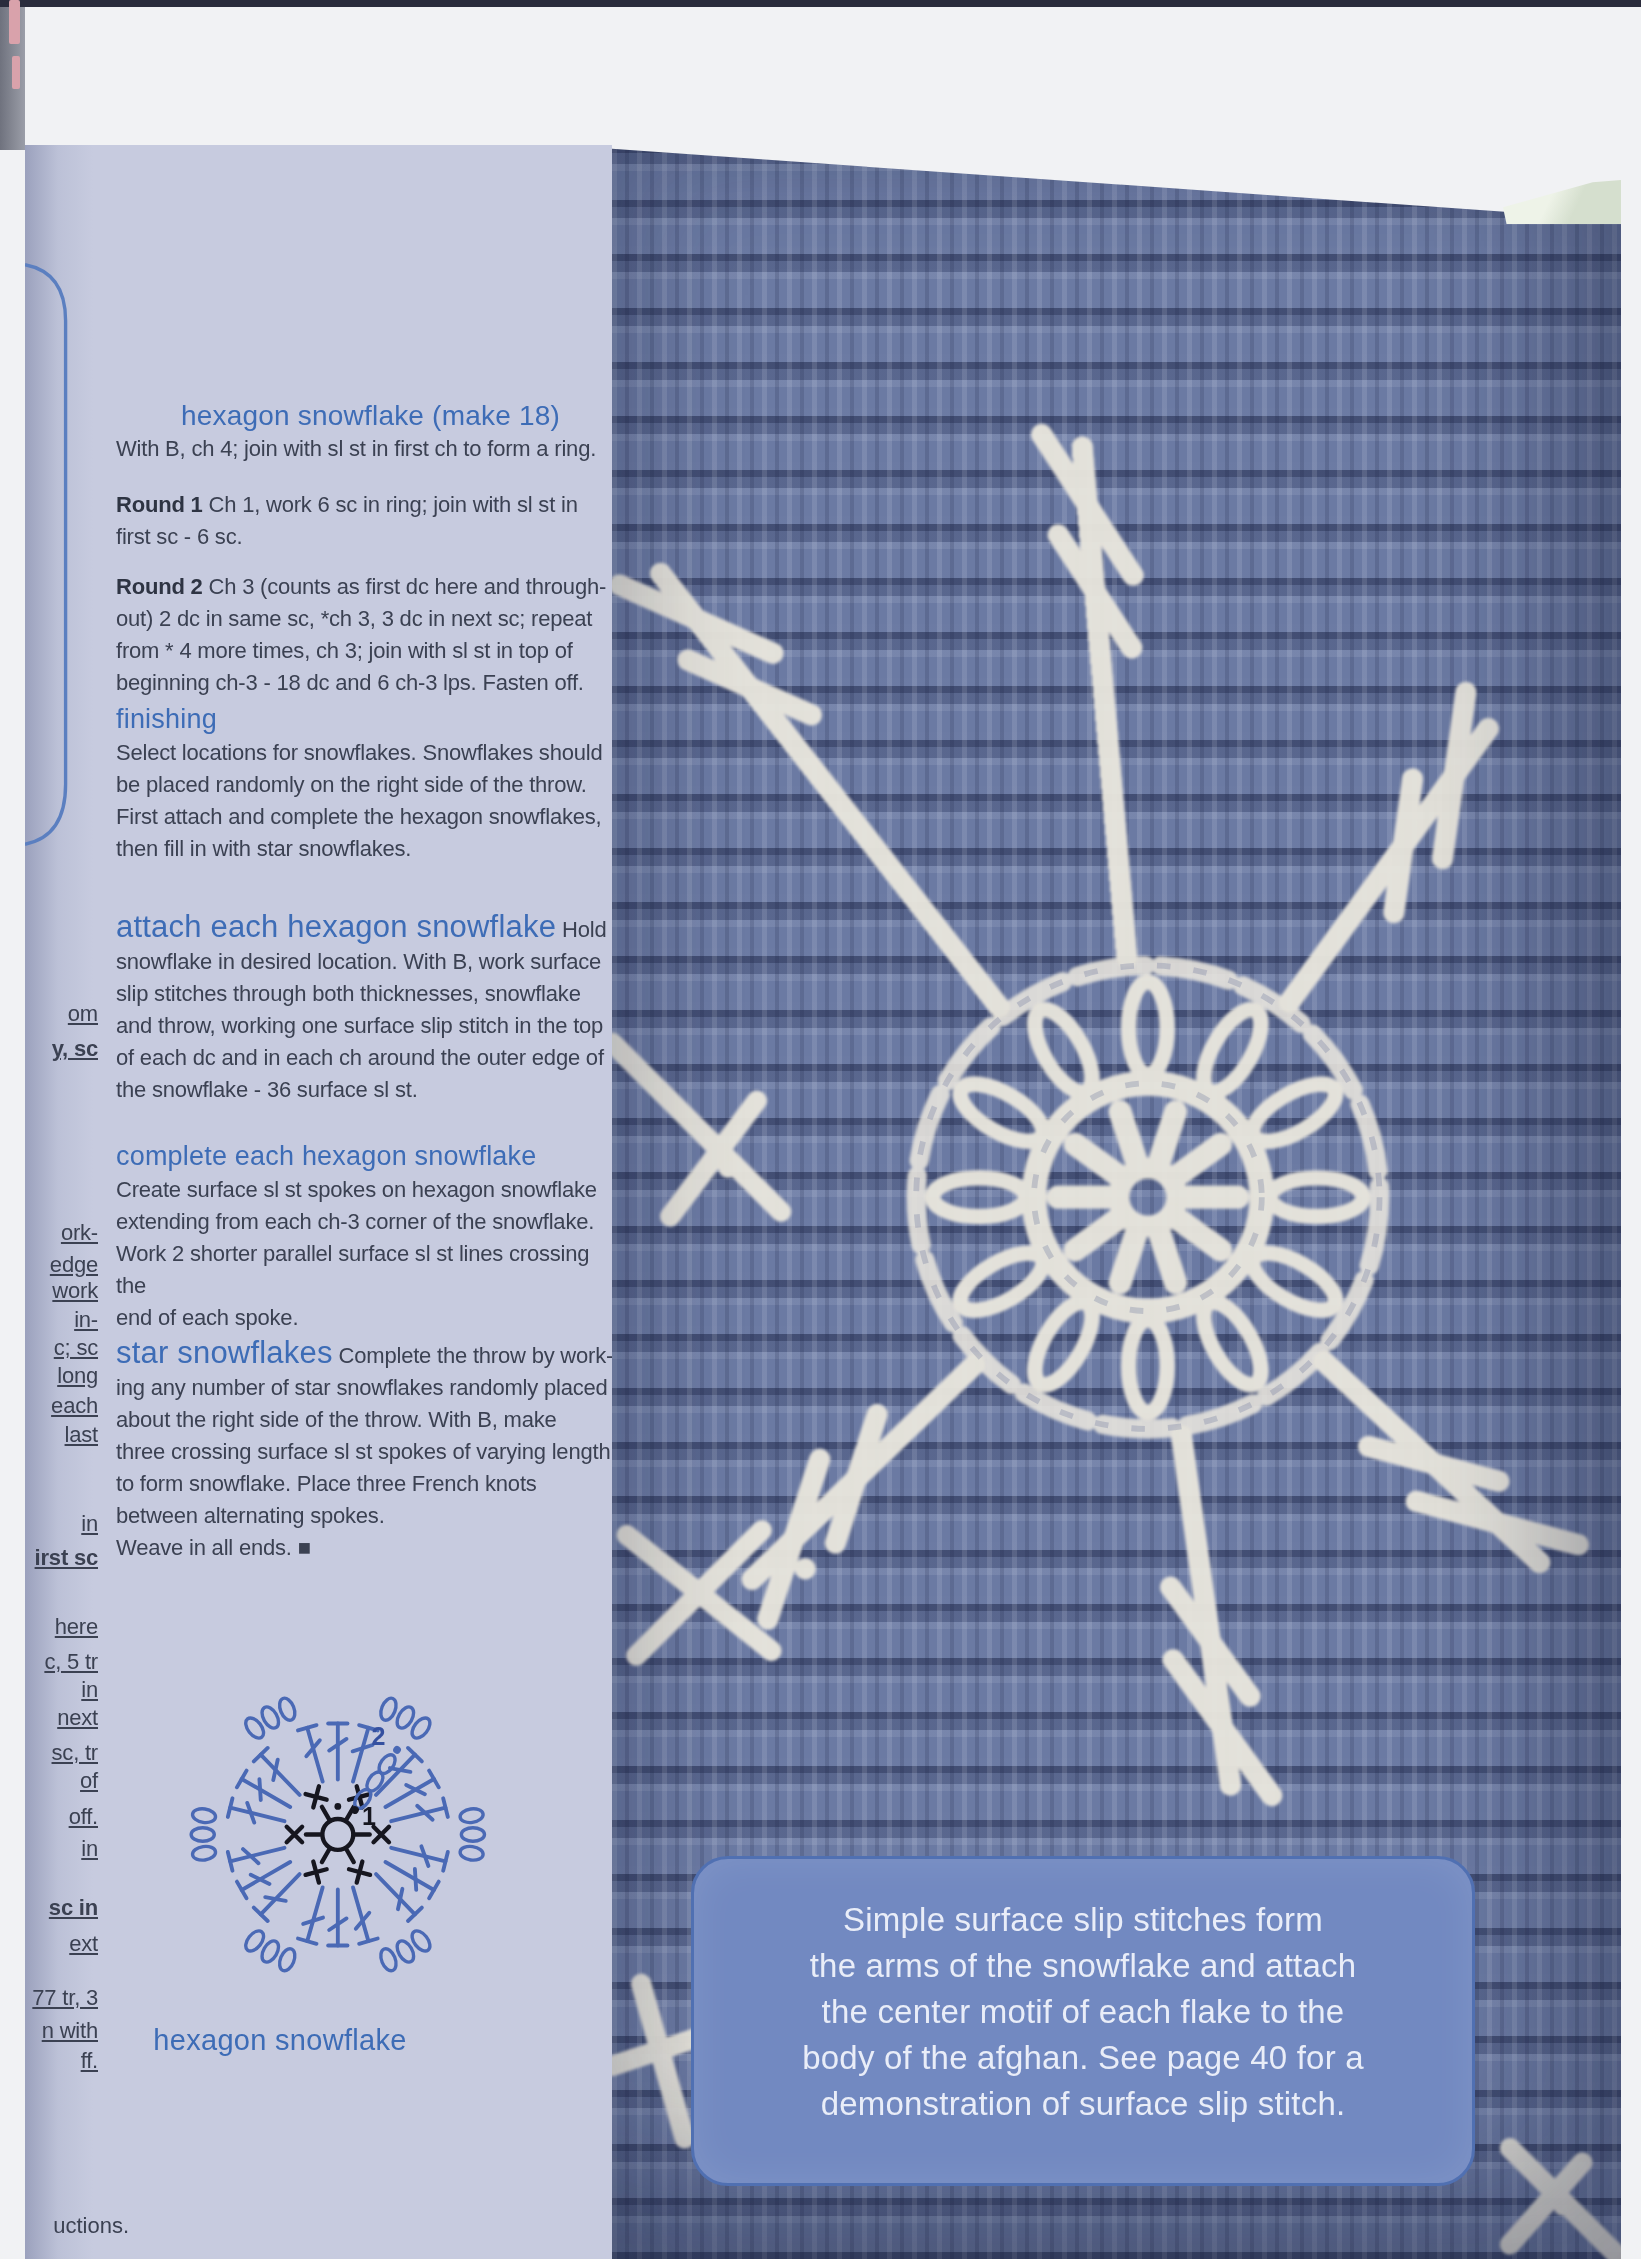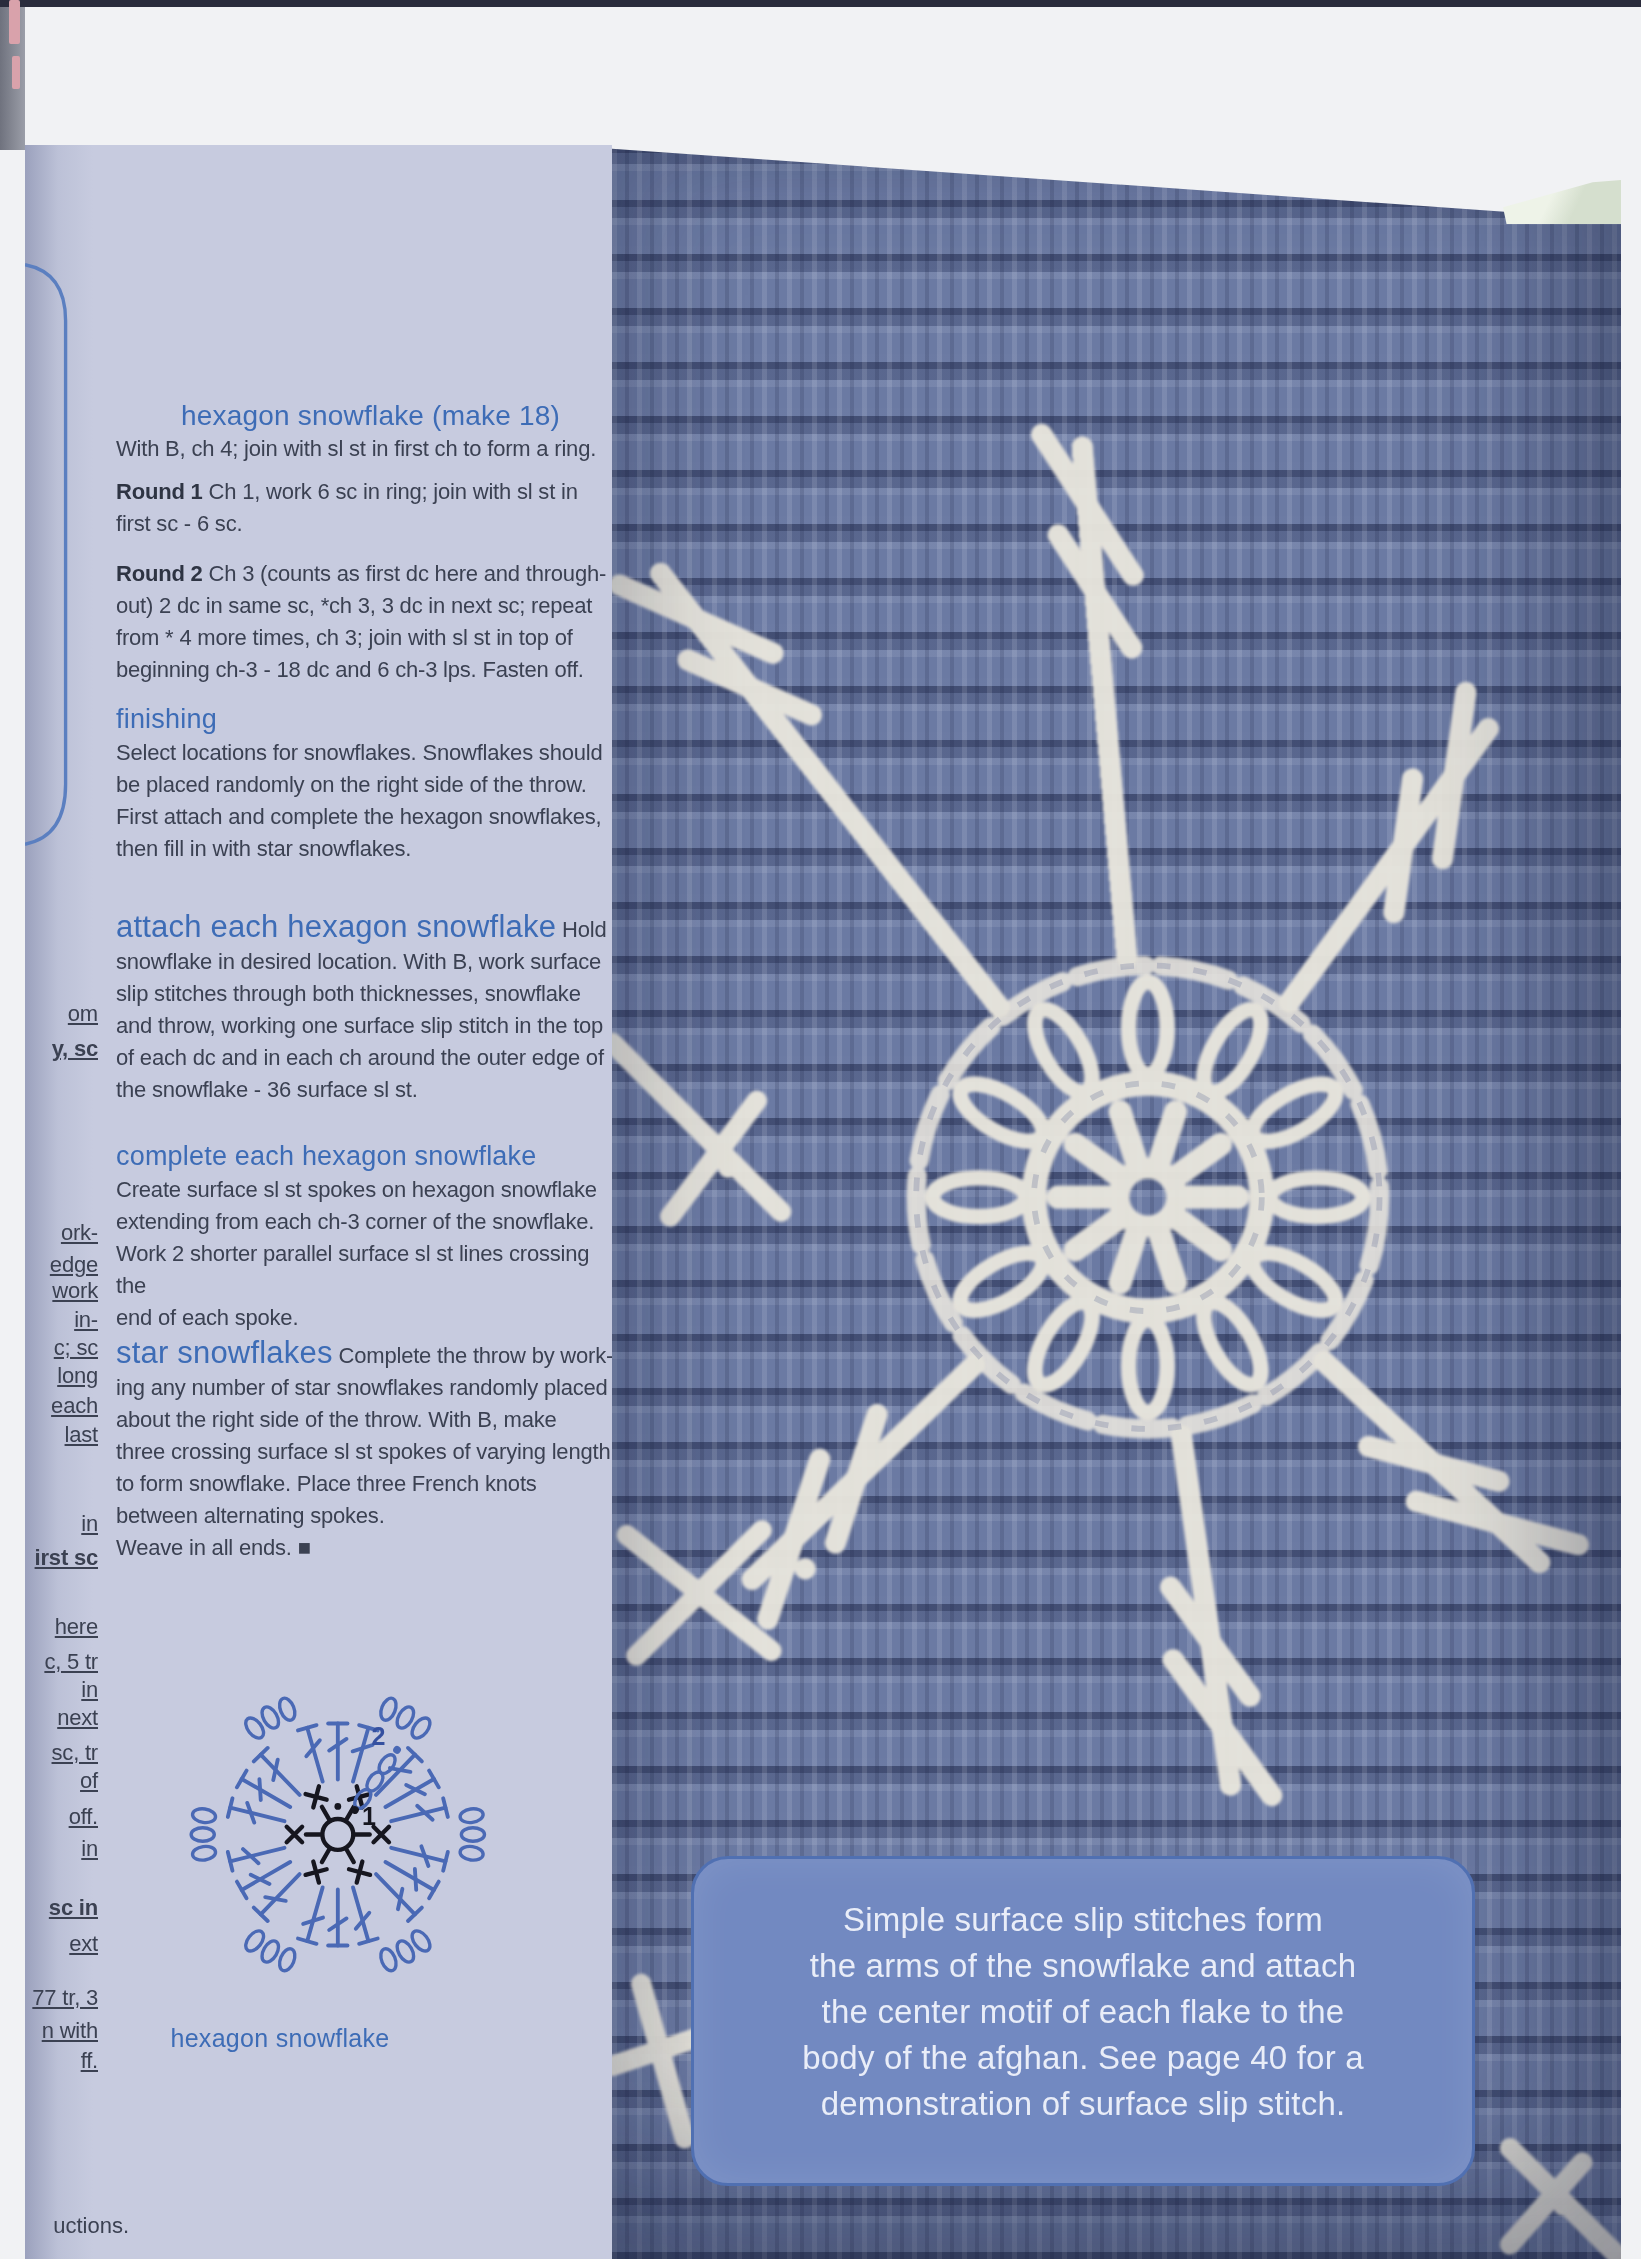--- a/index.html
+++ b/index.html
@@ -28,21 +28,21 @@
   .sec{position:absolute;left:0;width:509px;}
   .h1{font-size:28px;color:#3d6cb6;letter-spacing:0.2px;line-height:35px;text-align:center;}
   .h2{font-size:27px;color:#3d6cb6;letter-spacing:0.2px;line-height:35px;}
   .hin{font-size:31px;color:#3d6cb6;letter-spacing:0.2px;}
   .body-t{font-size:22px;color:#3b4152;line-height:32px;letter-spacing:-0.2px;white-space:pre-line;}
   .body-t b{color:#2e3443;}
   
   .chart{position:absolute;left:140px;top:1627px;}
   .chart-label{
     position:absolute;left:116px;top:2024px;width:328px;text-align:center;
-    font-size:25px;color:#3d6cb6;letter-spacing:0.3px;
+    font-size:29px;color:#3d6cb6;letter-spacing:0.3px;
   }
   
   .photo{
     position:absolute;left:612px;top:145px;width:1009px;height:2114px;
     background-color:#6b7aa3;
     background-image:
       repeating-linear-gradient(90deg, rgba(236,240,250,.13) 0px 4.8px, rgba(0,0,0,0) 4.8px 12.6px, rgba(24,31,64,.17) 12.6px 17.4px, rgba(0,0,0,0) 17.4px 25px),
       repeating-linear-gradient(0deg, rgba(27,35,69,.50) 0px 6.8px, rgba(112,126,166,.20) 6.8px 15.4px, rgba(0,0,0,0) 15.4px 36px, rgba(231,236,248,.10) 36px 43px, rgba(27,35,69,.22) 43px 54px);
   }
   .snow-svg{position:absolute;left:0;top:0;}
@@ -108,21 +108,21 @@
     <span class="frag" style="top:1840px">77 tr, 3</span>
     <span class="frag" style="top:1873px">n with</span>
     <span class="frag" style="top:1903px">ff.</span>
     <span class="frag-last" style="top:2068px">uctions.</span>
 
     <div class="col">
 
       <div class="sec" style="top:253px">
         <div class="h1">hexagon snowflake (make 18)</div>
         <div class="body-t">With B, ch 4; join with sl st in first ch to form a ring.</div>
-        <div class="body-t" style="margin-top:11px"><b>Round 1</b><span> Ch 1, work 6 sc in ring; join with sl st in
+        <div class="body-t" style="margin-top:24px"><b>Round 1</b><span> Ch 1, work 6 sc in ring; join with sl st in
 first sc - 6 sc.</span></div>
         <div class="body-t" style="margin-top:18px"><b>Round 2</b><span> Ch 3 (counts as first dc here and through-
 out) 2 dc in same sc, *ch 3, 3 dc in next sc; repeat
 from * 4 more times, ch 3; join with sl st in top of
 beginning ch-3 - 18 dc and 6 ch-3 lps. Fasten off.</span></div>
       </div>
 
       <div class="sec" style="top:557px">
         <div class="h2">finishing</div>
         <div class="body-t">Select locations for snowflakes. Snowflakes should

